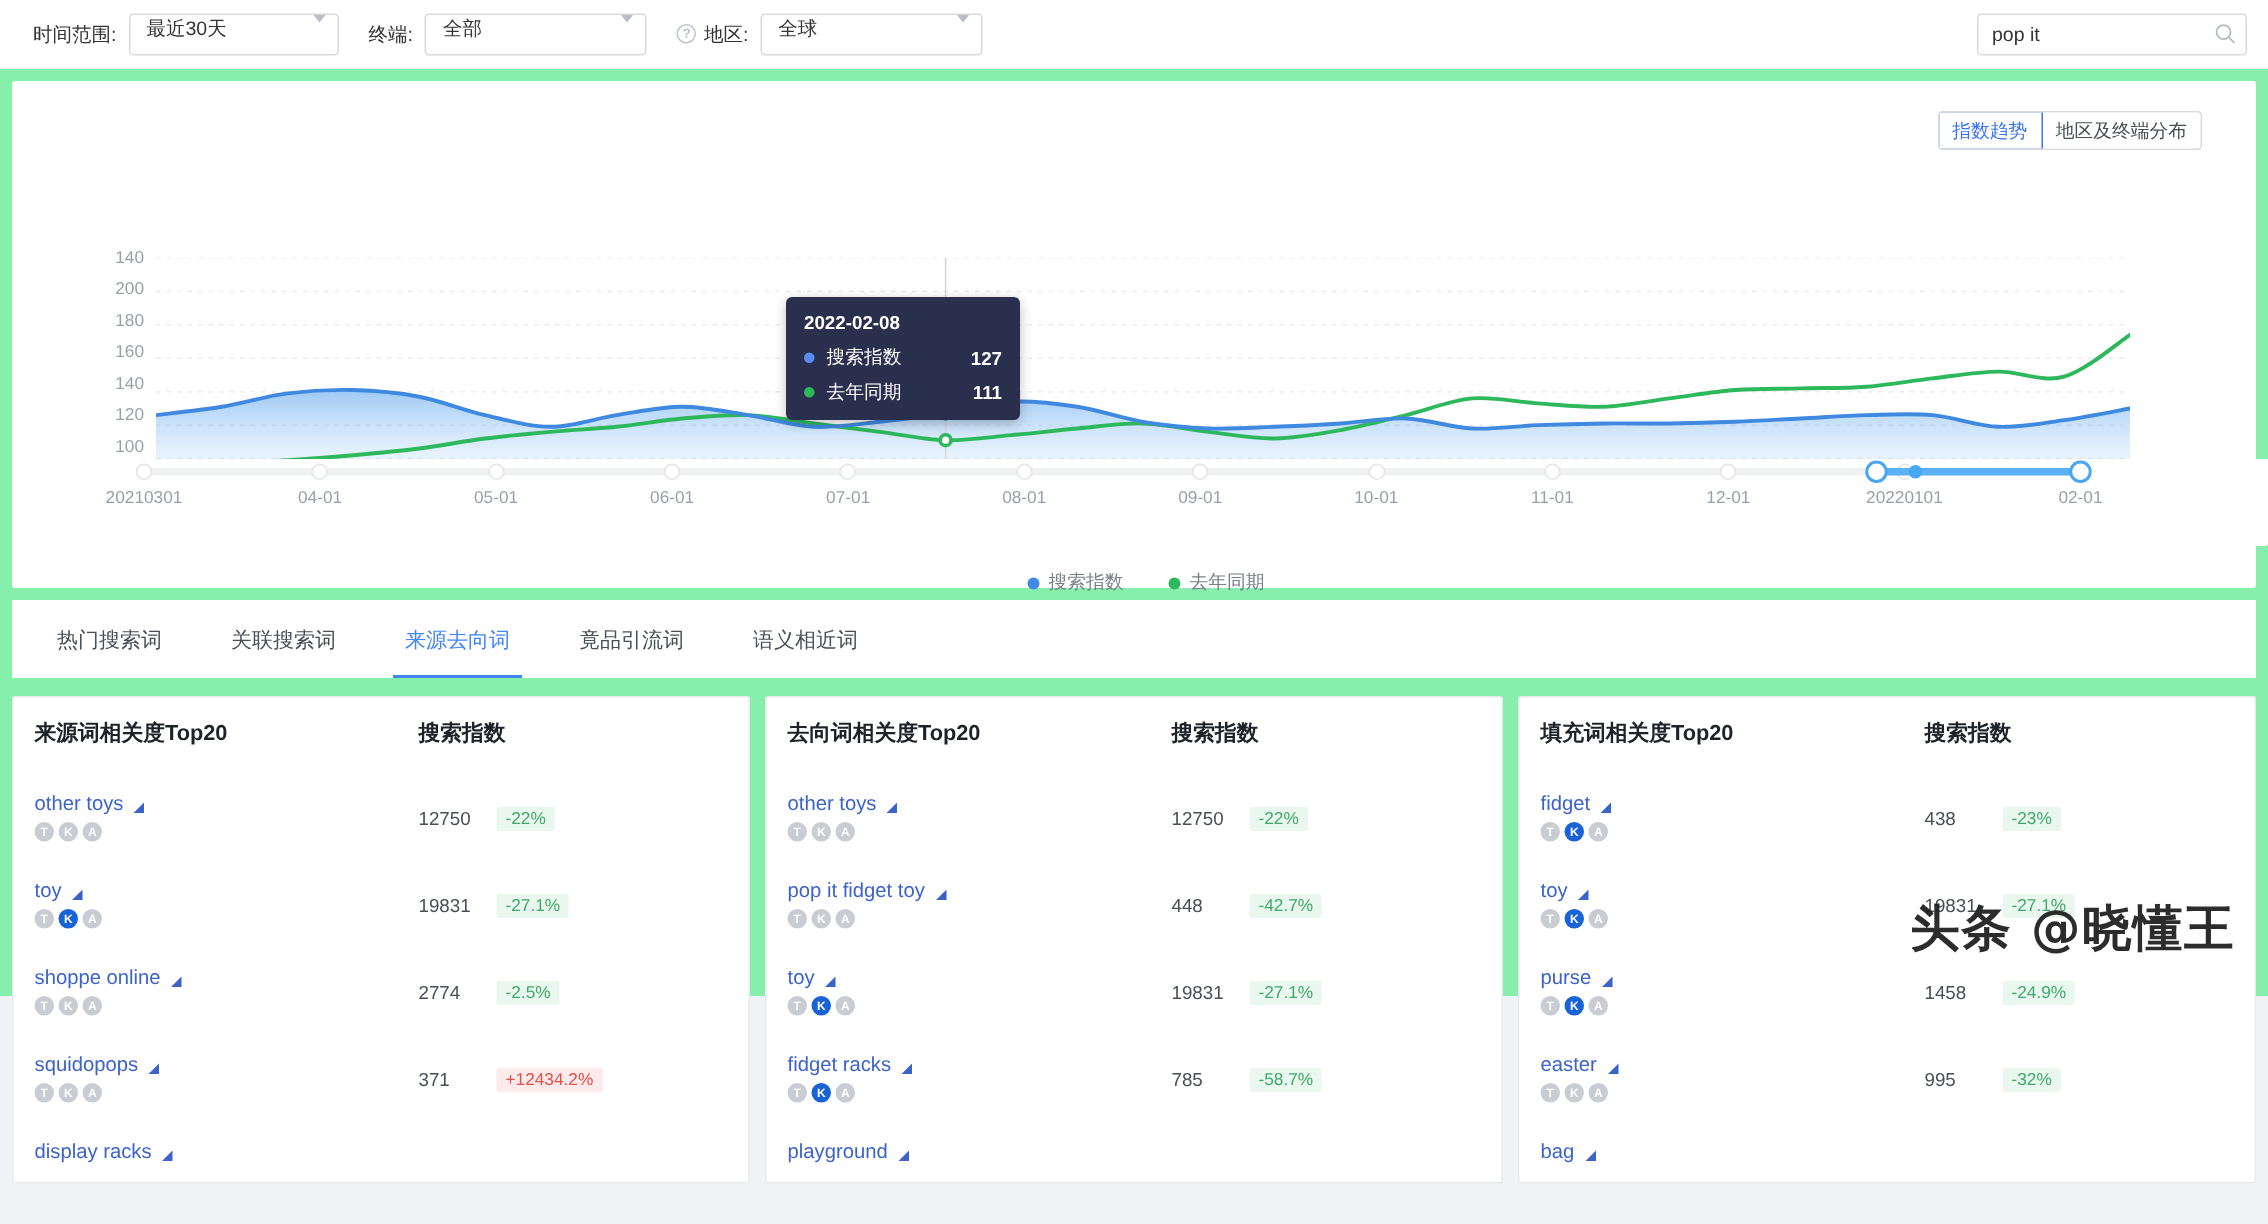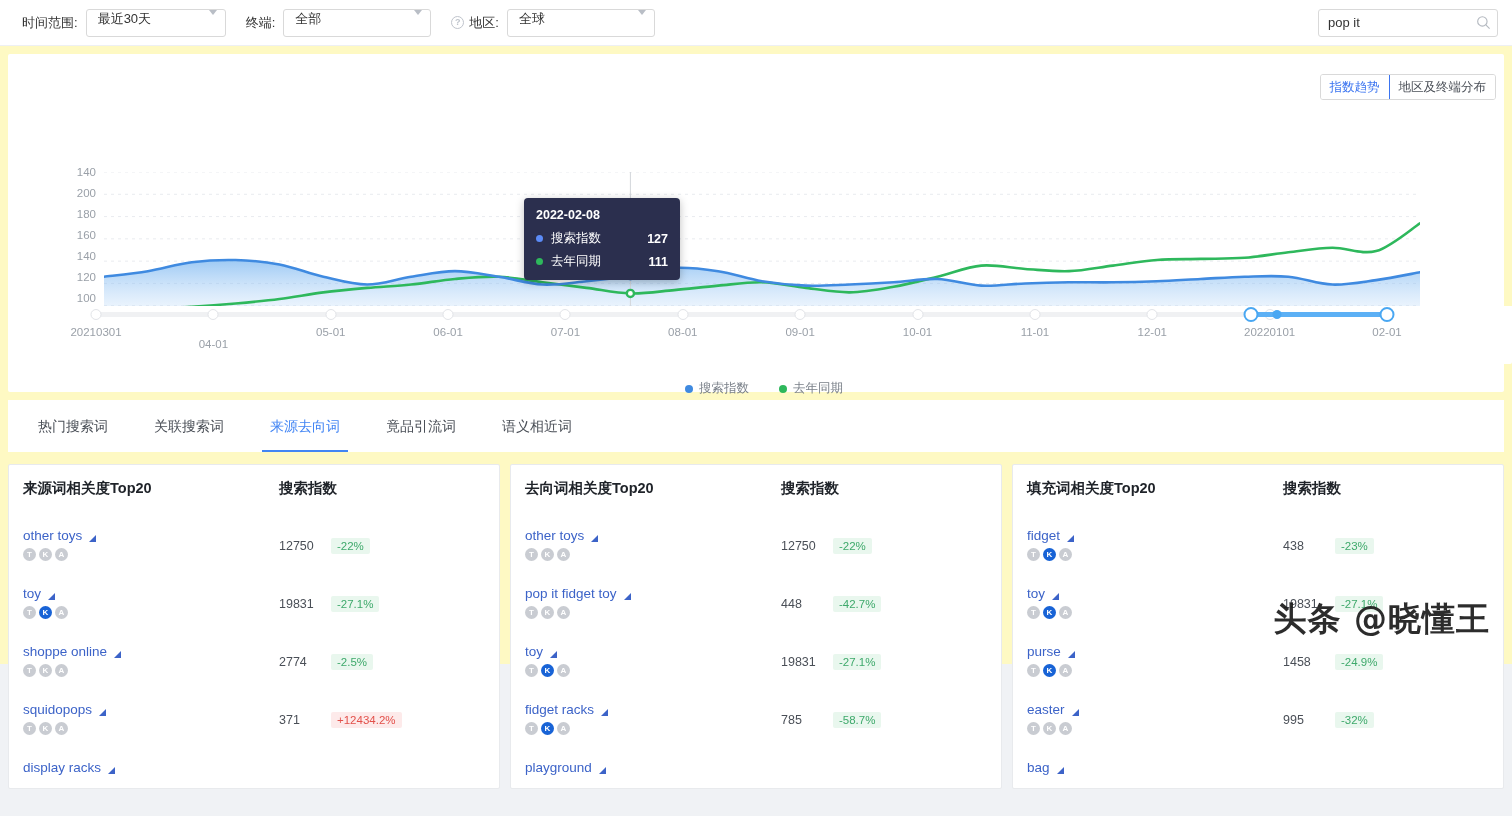--- a/index.html
+++ b/index.html
@@ -3,21 +3,21 @@
 <meta charset="utf-8">
 <style>
   * { box-sizing: border-box; }
   html, body {
     margin: 0; padding: 0;
     width: 1512px; height: 816px;
     background: #f0f2f5;
     font-family: "Liberation Sans", "DejaVu Sans", sans-serif;
     overflow: hidden;
   }
-  .app { width: 1512px; height: 664px; position: relative; background:#fef9c3; }
+  .app { width: 1512px; height: 664px; position: relative; background:#86efac; }
 
   
   .filter-bar {
     height: 46px; background: #ffffff;
     display: flex; align-items: center;
     padding: 0 14px 0 22px;
     border-bottom: 1px solid #eef0f3;
     position: relative;
   }
   .filter-group { display: flex; align-items: center; margin-right: 20px; }
@@ -58,21 +58,21 @@
     position: absolute; right: 7px; top: 6px;
     width: 15px; height: 15px; color: #b4b9c0;
   }
 
   
   .chart-card {
     margin: 8px 8px 0 8px; background: #fff; border-radius: 2px;
     height: 338px; position: relative;
   }
   .seg-toggle {
-    position: absolute; right: 8px; top: 20px;
+    position: absolute; right: 36px; top: 20px;
     display: flex; border-radius: 3px; overflow: hidden;
     border: 1px solid #d9d9d9; height: 26px;
   }
   .seg {
     font-size: 12.5px; padding: 0 9px; line-height: 24px;
     color: #4a4f57; background: #fff; cursor: pointer; white-space: nowrap;
   }
   .seg.active { color: #3b74f0; border: 1px solid #3b74f0; margin: -1px; position: relative; z-index: 2; }
   .seg + .seg { border-left: 1px solid #d9d9d9; }
   .ylabels { position: absolute; left: 58px; top: 118px; width: 30px; }
@@ -326,21 +326,21 @@
           <div class="tl-tick" style="left: 18.1818%;"></div>
           <div class="tl-tick" style="left: 9.09091%;"></div>
           <div class="tl-tick" style="left: 0%;"></div>
         <div class="tl-range" style="left:89.5%;right:0%;"></div>
         <div class="tl-mid" style="left:91.5%;"></div>
         <div class="tl-handle" style="left:89.5%;"></div>
         <div class="tl-handle" style="left:100%;"></div>
       </div>
       <div class="tl-labels" id="tl-labels">
           <div class="tl-lab" style="left: 80px;">20210301</div>
-          <div class="tl-lab" style="left: 197.364px; margin-top: 12px;">04-01</div>
+          <div class="tl-lab" style="left: 197.364px;">04-01</div>
           <div class="tl-lab" style="left: 314.727px;">05-01</div>
           <div class="tl-lab" style="left: 432.091px;">06-01</div>
           <div class="tl-lab" style="left: 549.455px;">07-01</div>
           <div class="tl-lab" style="left: 666.818px;">08-01</div>
           <div class="tl-lab" style="left: 784.182px;">09-01</div>
           <div class="tl-lab" style="left: 901.545px;">10-01</div>
           <div class="tl-lab" style="left: 1018.91px;">11-01</div>
           <div class="tl-lab" style="left: 1136.27px;">12-01</div>
           <div class="tl-lab" style="left: 1253.64px;">20220101</div>
           <div class="tl-lab" style="left: 1371px;">02-01</div>

